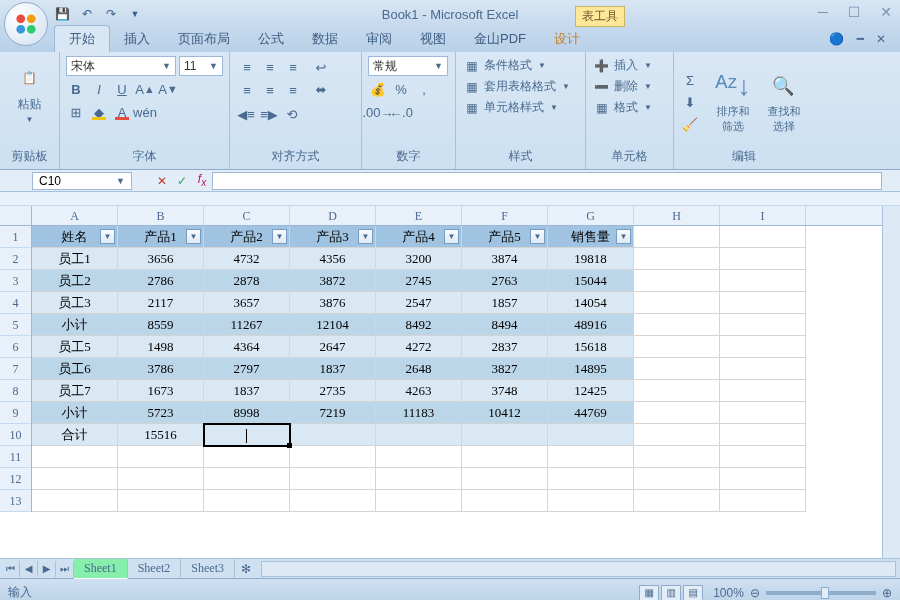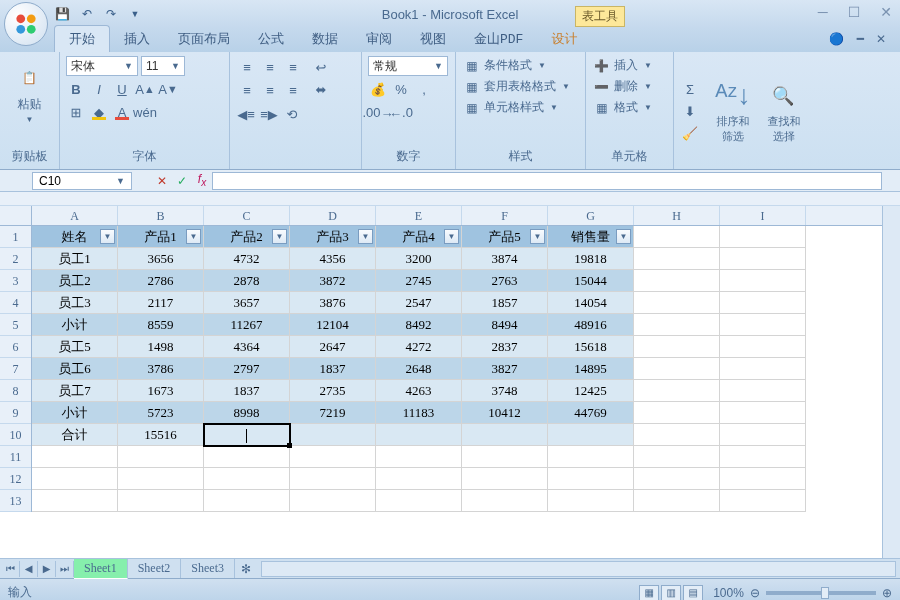--- a/index.html
+++ b/index.html
@@ -11,21 +11,21 @@
 .office-btn svg { width: 28px; height: 28px; }
 .qat { margin-left: 54px; display: flex; gap: 6px; align-items: center; }
 .qat-btn { width: 18px; height: 18px; display: flex; align-items: center; justify-content: center; color: #3a5f8a; }
 .title-center { position: absolute; left: 50%; transform: translateX(-50%); font-size: 13px; color: #4a6a8f; }
 .tool-tab { position: absolute; left: 575px; top: 6px; background: #fde89a; border: 1px solid #c9b565; padding: 1px 6px; font-size: 12px; color: #6b5a2a; }
 .win-controls { position: absolute; right: 8px; top: 4px; display: flex; gap: 20px; color: #7a92b0; font-size: 14px; }
 .win-controls span { cursor: pointer; }
 
 
 .tabstrip { height: 24px; background: linear-gradient(#c5d9ed, #b8d1e8); display: flex; align-items: flex-end; padding-left: 54px; position: relative; }
-.tab { padding: 4px 14px; font-size: 13px; color: #3e5d82; cursor: pointer; font-family: Liberation Mono, monospace; }
+.tab { padding: 4px 14px; font-size: 13px; color: #3e5d82; cursor: pointer; }
 .tab.active { background: #d9e7f5; border-radius: 4px 4px 0 0; color: #3e5d82; border: 1px solid #9db8d6; border-bottom: none; }
 .tab-help { position: absolute; right: 14px; top: 4px; display: flex; gap: 12px; color: #4a6a8f; font-size: 12px; }
 
 
 .ribbon { height: 118px; background: linear-gradient(#d9e7f5, #cce0f1); border-bottom: 1px solid #8faccb; display: flex; }
 .group { border-right: 1px solid #a8c2dd; padding: 4px 6px 2px 6px; display: flex; flex-direction: column; justify-content: space-between; position: relative; }
 .group-label { text-align: center; font-size: 12px; color: #4a6a8f; padding-bottom: 2px; }
 .group-body { flex: 1; display: flex; flex-direction: column; gap: 3px; }
 .big-btn { display: flex; flex-direction: column; align-items: center; justify-content: center; width: 44px; height: 74px; gap: 2px; color: #4a6a8f; cursor: pointer; }
 .big-btn .icon { width: 32px; height: 32px; display: flex; align-items: center; justify-content: center; }
@@ -140,21 +140,21 @@
         <span>粘贴</span>
         <span style="font-size:8px">▼</span>
       </div>
     </div>
     <div class="group-label">剪贴板</div>
   </div>
 
   <div class="group" style="width:170px">
     <div class="group-body">
       <div class="row">
-        <div class="combo" style="width:72px">
+        <div class="combo" style="width:110px">
             <span>宋体</span>
             <span class="dd">▼</span>
           </div>
         <div class="combo" style="width:44px">
             <span>11</span>
             <span class="dd">▼</span>
           </div>
       </div>
       <div class="row">
         <span class="mini">
@@ -194,20 +194,21 @@
           <span class="mini">↩</span>
           <span class="mini">⬌</span>
         </div>
       </div>
       <div class="row">
         <span class="mini">◀≡</span>
         <span class="mini">≡▶</span>
         <span class="mini">⟲</span>
       </div>
     </div>
+    <div class="group-label">对齐方式</div>
   </div>
 
   <div class="group" style="width:94px">
     <div class="group-body">
       <div class="combo" style="width:80px">
           <span>常规</span>
           <span class="dd">▼</span>
         </div>
       <div class="row">
         <span class="mini">💰</span>
@@ -275,20 +276,21 @@
         <span class="icon" style="font-size:27px;color:#5a8ab8">ᴬᶻ↓</span>
         <span style="white-space:pre;font-size:11px;text-align:center">排序和
 筛选</span>
       </div>
       <div class="big-btn" style="width:48px;height:70px">
         <span class="icon" style="font-size:18px">🔍</span>
         <span style="white-space:pre;font-size:11px;text-align:center">查找和
 选择</span>
       </div>
     </div>
+    <div class="group-label">编辑</div>
   </div>
 </div>
 
 <div class="fbar">
   <div class="namebox">
       <span>C10</span>
       <span class="dd">▼</span>
     </div>
   <div style="width:20px"></div>
   <span class="fbar-btn" style="color:#c0392b">✕</span>

